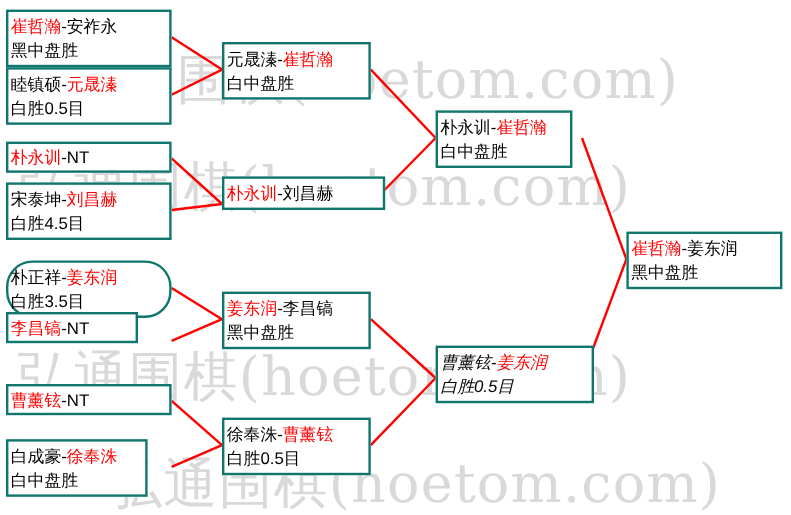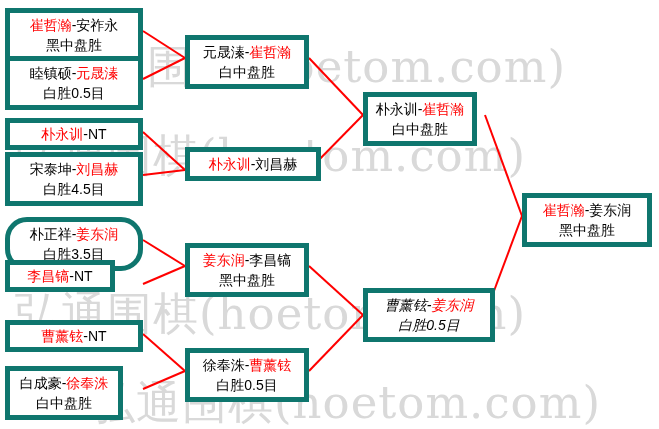--- a/index.html
+++ b/index.html
@@ -9,22 +9,22 @@
   }
   .watermark{
     position:absolute;z-index:1;
     font-family:"DejaVu Serif", serif;
     font-size:45px;line-height:45px;color:#d9d9d9;
     white-space:nowrap;letter-spacing:1px;user-select:none;
   }
   .connectors{position:absolute;left:0;top:0;z-index:2;}
   .box{
     position:absolute;z-index:3;box-sizing:border-box;
-    border:5px solid #0f766e;background:#ffffff;color:#000;
-    text-align:center;font-size:14px;line-height:20px;padding:2px;
+    border:2px solid #0f766e;background:#ffffff;color:#000;
+    text-align:left;font-size:14px;line-height:20px;padding:2px;
     white-space:nowrap;
   }
   .box.single{padding:1px 2px;}
   .red{color:#ff0000;}
 </style>
 </head>
 <body>
 
 <div class="stage">
 

